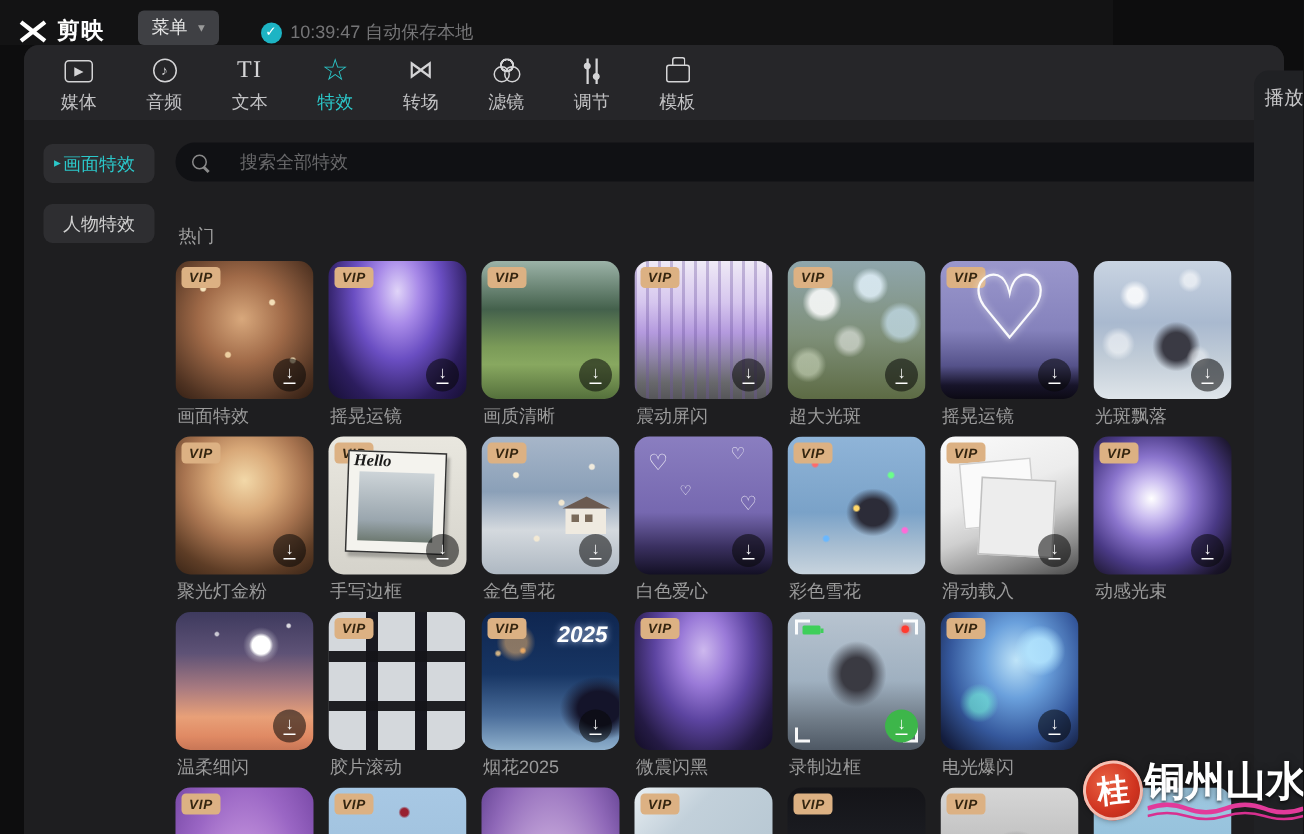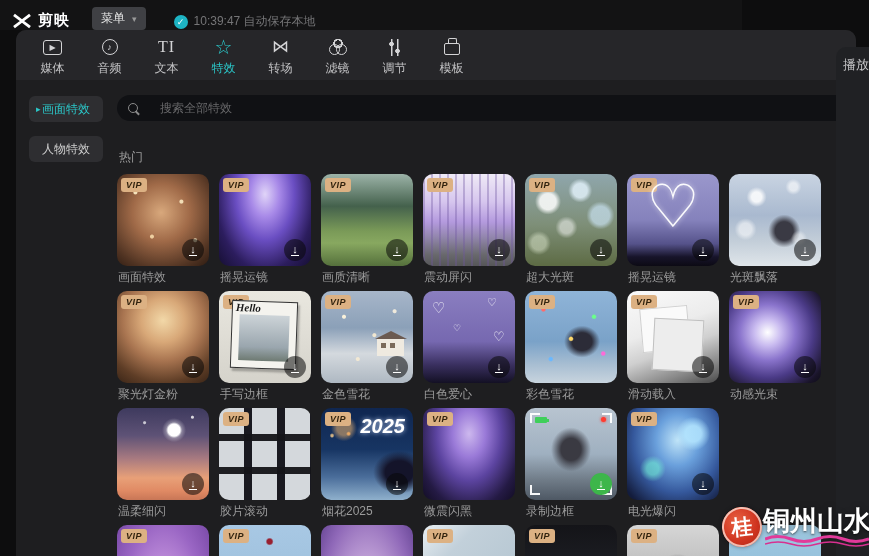--- a/index.html
+++ b/index.html
@@ -108,21 +108,21 @@
     color:rgba(255,255,255,.95);text-shadow:0 0 5px rgba(255,255,255,.8);
     font-family:"DejaVu Sans",sans-serif;line-height:1}
   .ov-hearts i{position:absolute;color:rgba(255,255,255,.85);font-style:normal;
     font-family:"DejaVu Sans",sans-serif}
   .ov-hello-frame{inset:10px 14px 14px 12px;background:#f4f3ee;border:1px solid #333;
     box-shadow:2px 3px 2px rgba(0,0,0,.25);transform:rotate(2deg)}
   .ov-hello-frame::after{content:"";position:absolute;inset:13px 7px 7px 7px;
     background:linear-gradient(180deg,#cdd4d8 0%,#9aa6ae 70%,#6e7a72 100%)}
   .ov-hello-frame .htx{position:absolute;top:0px;left:3px;z-index:2;font-size:11px;font-style:italic;
     color:#1a1a1a;font-family:"Liberation Serif","DejaVu Serif",serif;font-weight:bold}
-  .ov-y2025{inset:auto;position:absolute;top:7px;right:8px;font-size:20px;font-weight:bold;
+  .ov-y2025{inset:auto;position:absolute;top:7px;right:8px;font-size:15px;font-weight:bold;
     font-style:italic;color:#fff;text-shadow:0 0 5px rgba(200,220,255,.9)}
   .ov-house{inset:auto;position:absolute;right:9px;top:48px;width:27px;height:17px;background:#efeae0}
   .ov-house::before{content:"";position:absolute;top:-8px;left:-2px;border-left:16px solid transparent;
     border-right:16px solid transparent;border-bottom:8px solid #6b5a50}
   .ov-house::after{content:"";position:absolute;left:4px;top:4px;width:5px;height:5px;background:#7a6a5a;
     box-shadow:9px 0 0 #7a6a5a}
   .ov-cards::before{content:"";position:absolute;inset:16px 30px 32px 14px;background:#fafafa;
     border:1px solid #cfcfcf;transform:rotate(-5deg)}
   .ov-cards::after{content:"";position:absolute;inset:28px 16px 12px 26px;background:#ededed;
     border:1px solid #c0c0c0;transform:rotate(3deg)}

